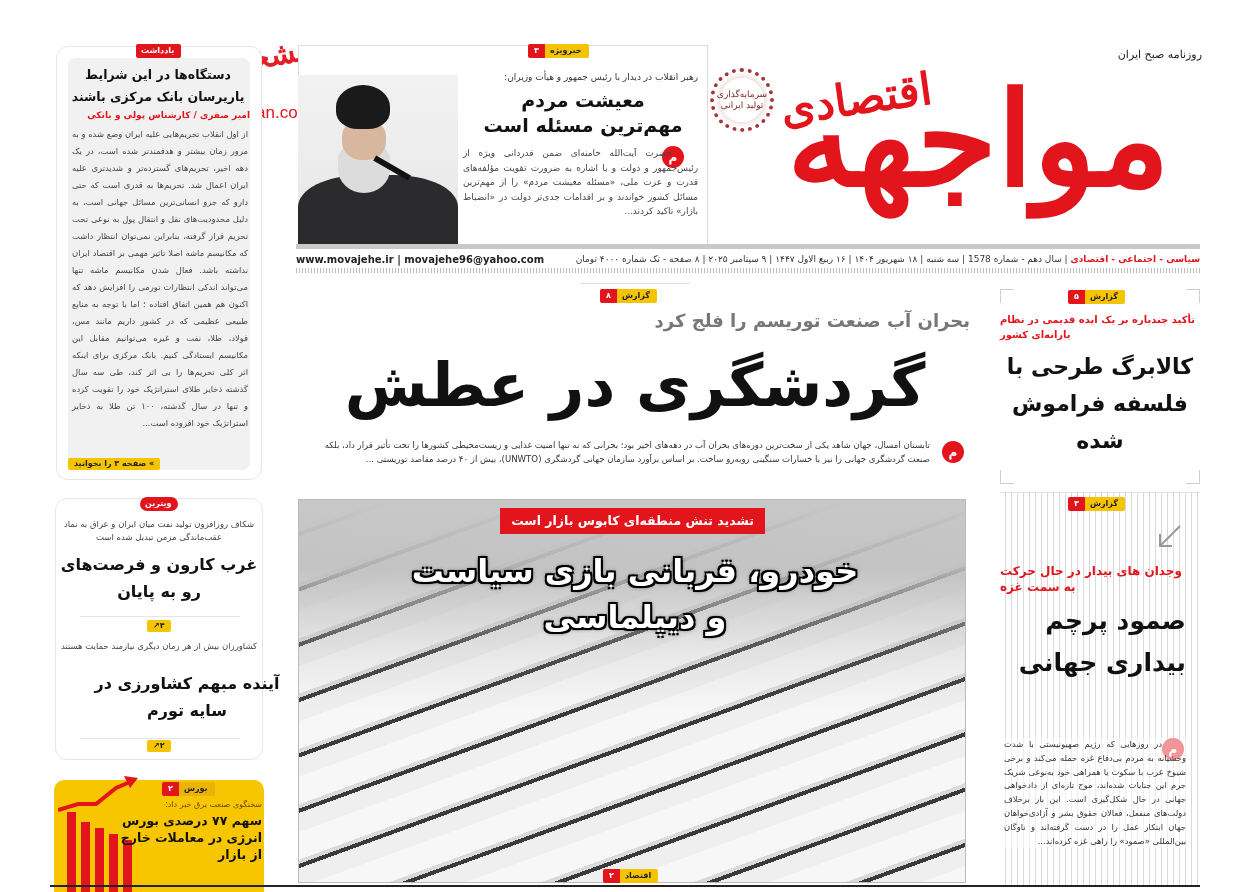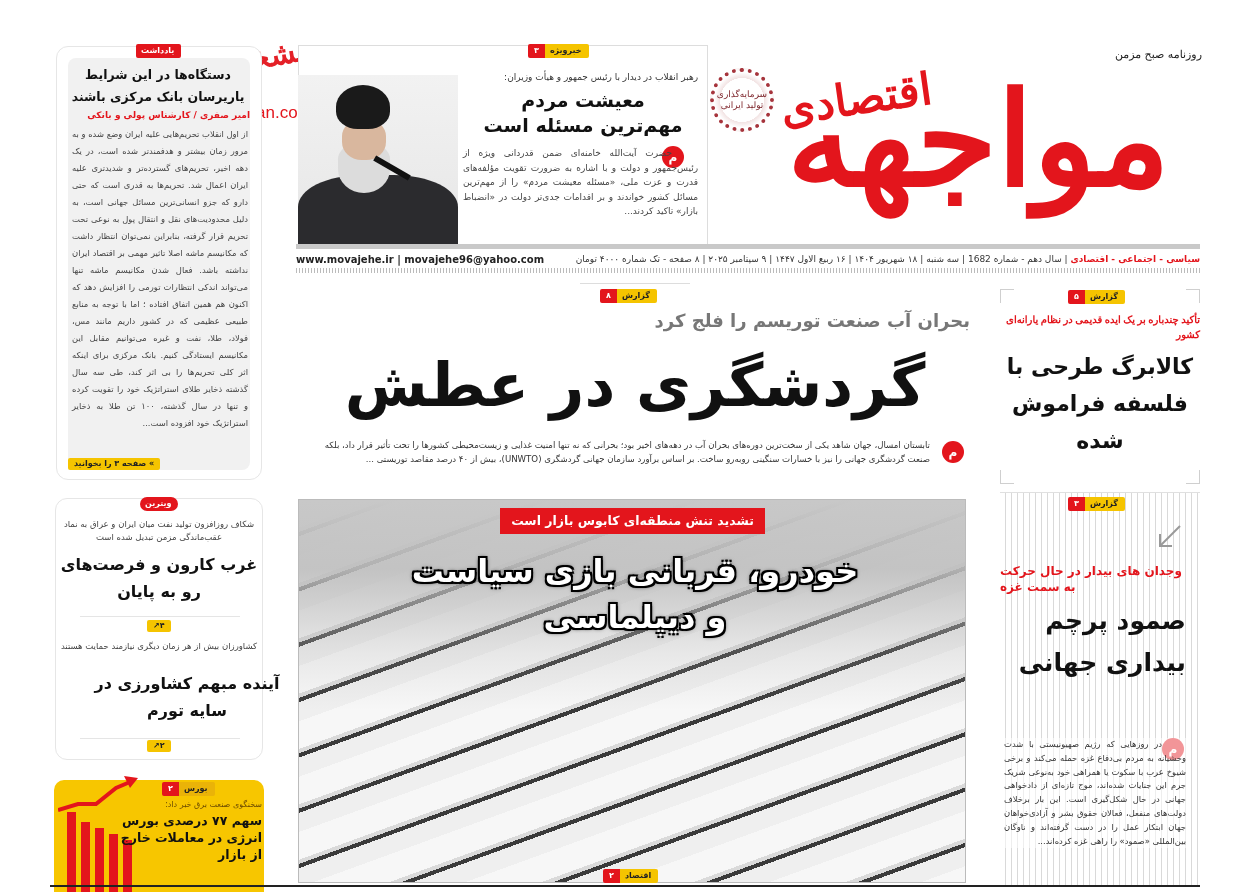--- a/index.html
+++ b/index.html
@@ -78,37 +78,37 @@
     background:
       linear-gradient(180deg, rgba(200,200,200,1) 0%, rgba(190,190,190,.9) 18%, rgba(170,170,170,.2) 40%, rgba(0,0,0,0) 55%),
       repeating-linear-gradient(160deg, #f7f7f7 0 26px, #dadada 26px 30px, #3a3a3a 30px 34px, #efefef 34px 52px),
       repeating-linear-gradient(90deg, rgba(0,0,0,.0) 0 40px, rgba(60,60,60,.35) 40px 44px);
   }
   .photo-tag { left: 500px; top: 508px; width: 265px; height: 26px; background: #e3151c; color: #fff; font-size: 12.5px; font-weight: bold; text-align: center; line-height: 26px; }
   .photo-head { left: 400px; top: 548px; width: 470px; text-align: center; font-size: 32px; font-weight: bold; line-height: 46px; color: #fff; text-shadow: 0 0 3px #000, 0 0 5px #000, 2px 2px 0 #000, -2px -2px 0 #000, 2px -2px 0 #000, -2px 2px 0 #000; }
 
   
   .corner { position: absolute; width: 14px; height: 14px; border-color: #cfcfcf; border-style: solid; }
-  .kala-kicker { left: 1000px; top: 312px; width: 200px; text-align: right; font-size: 10px; font-weight: bold; line-height: 15px; color: #e3151c; font-family: Liberation Serif, serif; }
+  .kala-kicker { left: 1000px; top: 312px; width: 200px; text-align: left; font-size: 10px; font-weight: bold; line-height: 15px; color: #e3151c; }
   .kala-head { left: 1000px; top: 348px; width: 200px; text-align: center; font-size: 22px; font-weight: bold; line-height: 37px; color: #111; }
 
   .somud-box { left: 1000px; top: 492px; width: 200px; height: 394px;
      background: repeating-linear-gradient(90deg, #fff 0 5px, #d9d9d9 5px 6px); border-top: 1px solid #e0e0e0; }
   .somud-arrow { left: 1156px; top: 524px; width: 26px; height: 26px; }
   .somud-kicker { left: 1000px; top: 563px; width: 186px; text-align: left; font-size: 12px; font-weight: bold; line-height: 16px; color: #e3151c; }
   .somud-head { left: 1000px; top: 600px; width: 186px; text-align: right; font-size: 25px; font-weight: bold; line-height: 42px; color: #111; }
   .somud-body { left: 1004px; top: 738px; width: 182px; font-size: 8.4px; line-height: 13.8px; color: #333; text-align: justify; background: rgba(255,255,255,.55); }
   .somud-dot { left: 1162px; top: 738px; }
 
   .bottom-rule { left: 50px; top: 885px; width: 1150px; height: 2px; background: #222; }
 </style>
 </head>
 <body>
 
-<div class="abs mast-tag">روزنامه صبح مزمن</div>
+<div class="abs mast-tag">روزنامه صبح ایران</div>
 <div class="abs mast-title">
   <span class="big">مواجهه</span>
   <span class="sub">اقتصادی</span>
 </div>
 <div class="abs seal">سرمایه‌گذاری تولید ایرانی</div>
 
 <div class="abs wm-fa">پیشخوان</div>
 <div class="abs wm-en">Pishkhan.com</div>
 
 <div class="abs feature-box"></div>
@@ -130,21 +130,21 @@
 </div>
 <div class="abs logo-dot feature-dot">م</div>
 <div class="abs feature-body">
   <span style="display:inline-block;width:26px;"></span><span>حضرت آیت‌الله خامنه‌ای ضمن قدردانی ویژه از رئیس‌جمهور و دولت و با اشاره به ضرورت تقویت مؤلفه‌های قدرت و عزت ملی، «مسئله معیشت مردم» را از مهم‌ترین مسائل کشور خواندند و بر اقدامات جدی‌تر دولت در «انضباط بازار» تاکید کردند...</span>
 </div>
 
 <div class="abs info-bar-rule"></div>
 <div class="abs info-bar">
   <div class="right">
     <span class="cat">سیاسی - اجتماعی - اقتصادی</span> |
-    <span>سال دهم</span> - <span>شماره 1682</span> |
+    <span>سال دهم</span> - <span>شماره 1578</span> |
     <span>سه شنبه</span> |
     <span>۱۸ شهریور ۱۴۰۴</span> |
     <span>۱۶ ربیع الاول ۱۴۴۷</span> |
     <span>۹ سپتامبر ۲۰۲۵</span> |
     <span>۸ صفحه - تک شماره ۴۰۰۰ تومان</span>
   </div>
   <div class="left">
     <span>www.movajehe.ir</span> |
     <span>movajehe96@yahoo.com</span>
   </div>

